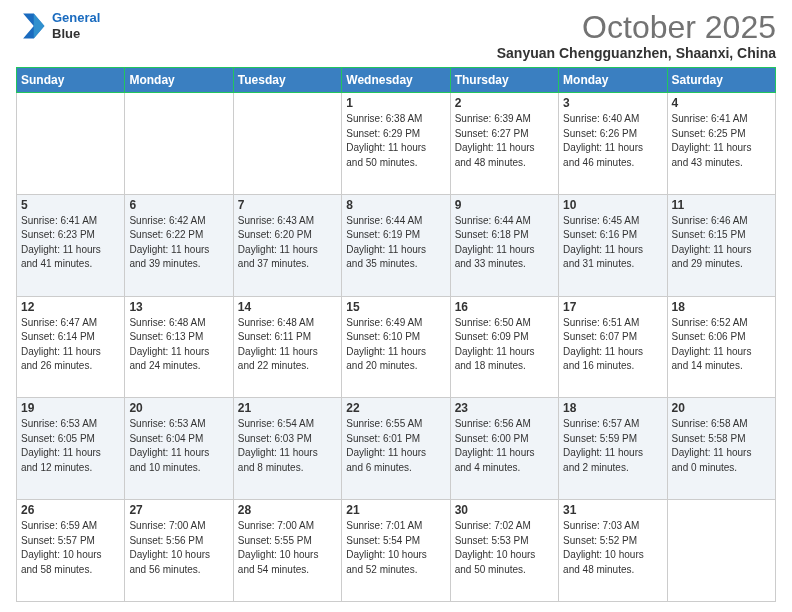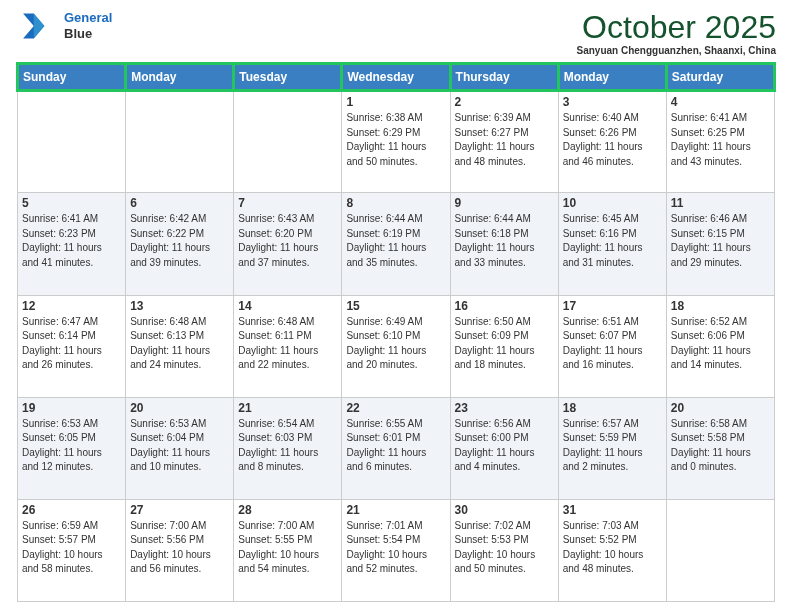--- a/index.html
+++ b/index.html
@@ -19,63 +19,63 @@
     }
     .header {
       display: flex;
       justify-content: space-between;
       align-items: flex-start;
       margin-bottom: 6px;
     }
     .logo {
       display: flex;
       align-items: center;
-      gap: 16px;
+      gap: 4px;
     }
     .logo-text {
       font-size: 13px;
       font-weight: bold;
       line-height: 1.2;
       color: #333;
     }
     .logo-text span {
       color: #1a6bbf;
     }
     .logo-icon {
       width: 32px;
       height: 32px;
     }
     .title-block {
       text-align: right;
     }
     .month-title {
       font-size: 32px;
       font-weight: normal;
-      color: #14532d;
+      color: #737373;
       line-height: 1.1;
     }
     .location {
-      font-size: 10px;
+      font-size: 14px;
       color: #333;
       font-weight: bold;
     }
     .calendar {
       flex: 1;
       border-collapse: collapse;
       width: 100%;
       table-layout: fixed;
     }
     .calendar thead th {
       background: #3a7fc1;
       color: #fff;
       font-size: 12px;
       font-weight: bold;
       padding: 5px 4px;
       text-align: left;
-      border: 3px solid #22c55e;
+      border: 1px solid #22c55e;
     }
     .calendar tbody td {
       vertical-align: top;
       border: 1px solid #ccc;
       padding: 3px 4px;
       font-size: 9.5px;
       color: #333;
       height: 88px;
       background: #fff;
     }

